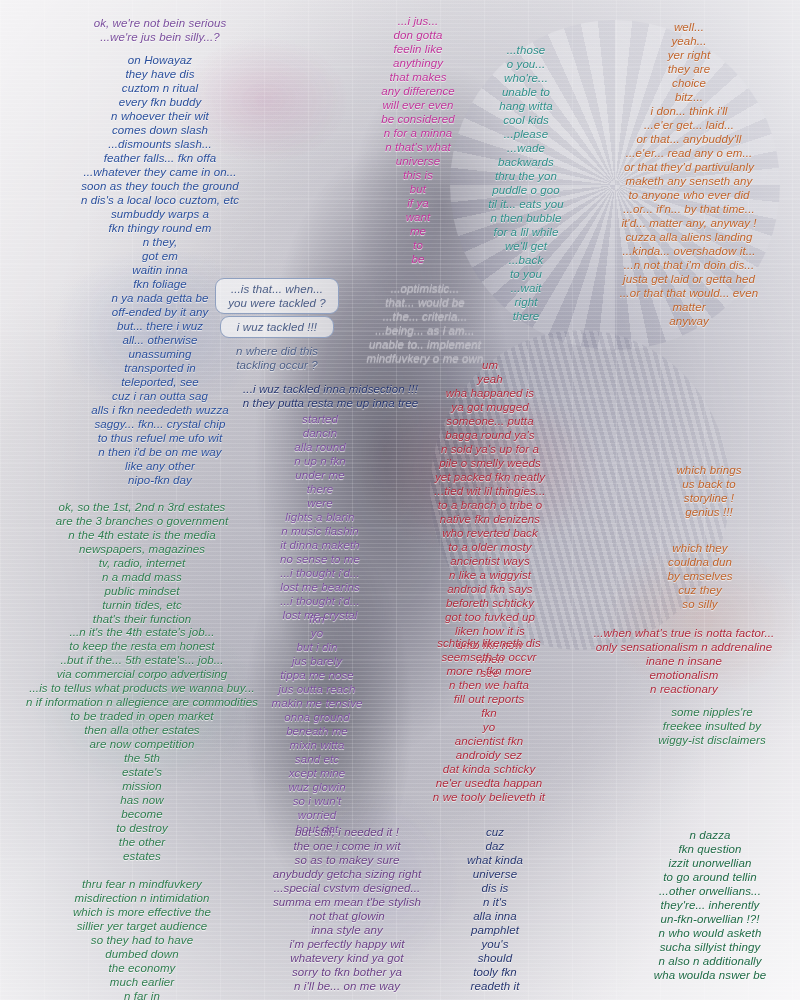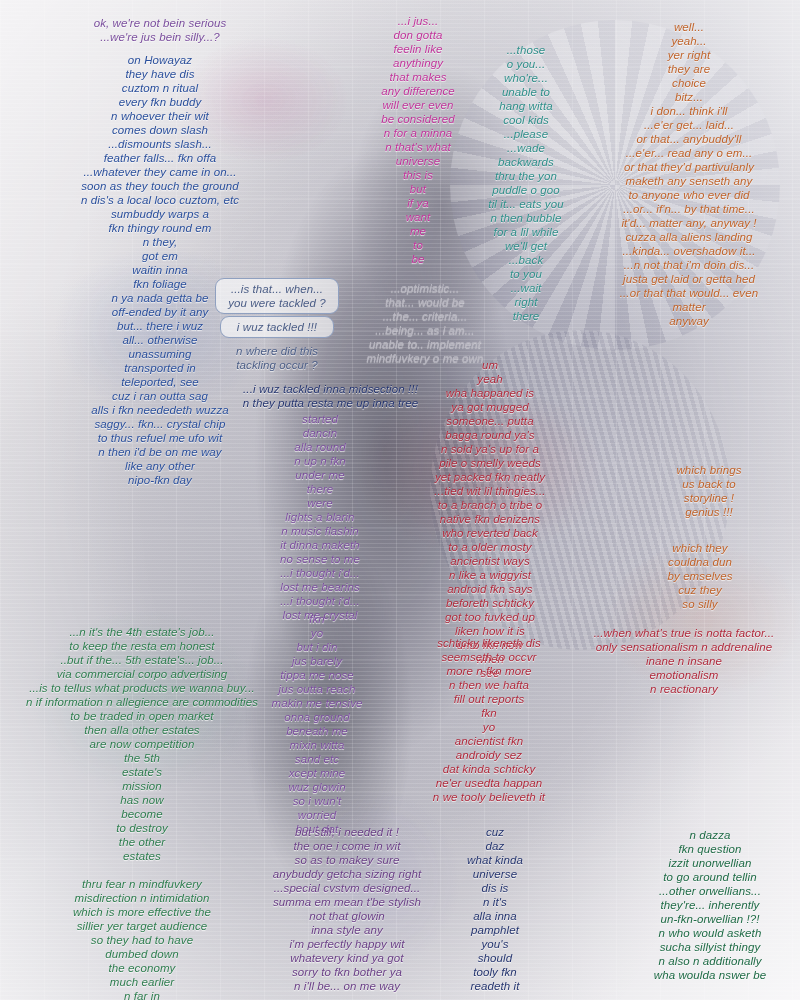--- a/index.html
+++ b/index.html
@@ -302,20 +302,29 @@
 us back to
 storyline !
 genius !!!</div>
 
   <div class="tblock ta-center c-orange sh-light" style="left:640px; top:541px; width:120px; font-size:11.5px;">which they
 couldna dun
 by emselves
 cuz they
 so silly</div>
 
+  <div class="tblock ta-center c-green sh-light" style="left:34px; top:500px; width:216px; font-size:11.5px;">ok, so the 1st, 2nd n 3rd estates
+are the 3 branches o government
+n the 4th estate is the media
+newspapers, magazines
+tv, radio, internet
+n a madd mass
+public mindset
+turnin tides, etc
+that's their function</div>
 
   <div class="tblock ta-center c-green sh-light" style="left:22px; top:625px; width:240px; font-size:11.5px;">...n it's the 4th estate's job...
 to keep the resta em honest
 ..but if the... 5th estate's... job...
 via commercial corpo advertising
 ...is to tellus what products we wanna buy...
 n if information n allegience are commodities
 to be traded in open market
 then alla other estates
 are now competition
@@ -368,20 +377,23 @@
 dat kinda schticky
 ne'er usedta happan
 n we tooly believeth it</div>
 
   <div class="tblock ta-center c-crimson sh-light" style="left:570px; top:626px; width:228px; font-size:11.5px;">...when what's true is notta factor...
 only sensationalism n addrenaline
 inane n insane
 emotionalism
 n reactionary</div>
 
+  <div class="tblock ta-center c-green sh-light" style="left:638px; top:705px; width:148px; font-size:11.5px;">some nipples're
+freekee insulted by
+wiggy-ist disclaimers</div>
 
 
   <div class="tblock ta-center c-dkgreen sh-light" style="left:630px; top:828px; width:160px; font-size:11.5px;">n dazza
 fkn question
 izzit unorwellian
 to go around tellin
 ...other orwellians...
 they're... inherently
 un-fkn-orwellian !?!
 n who would asketh

